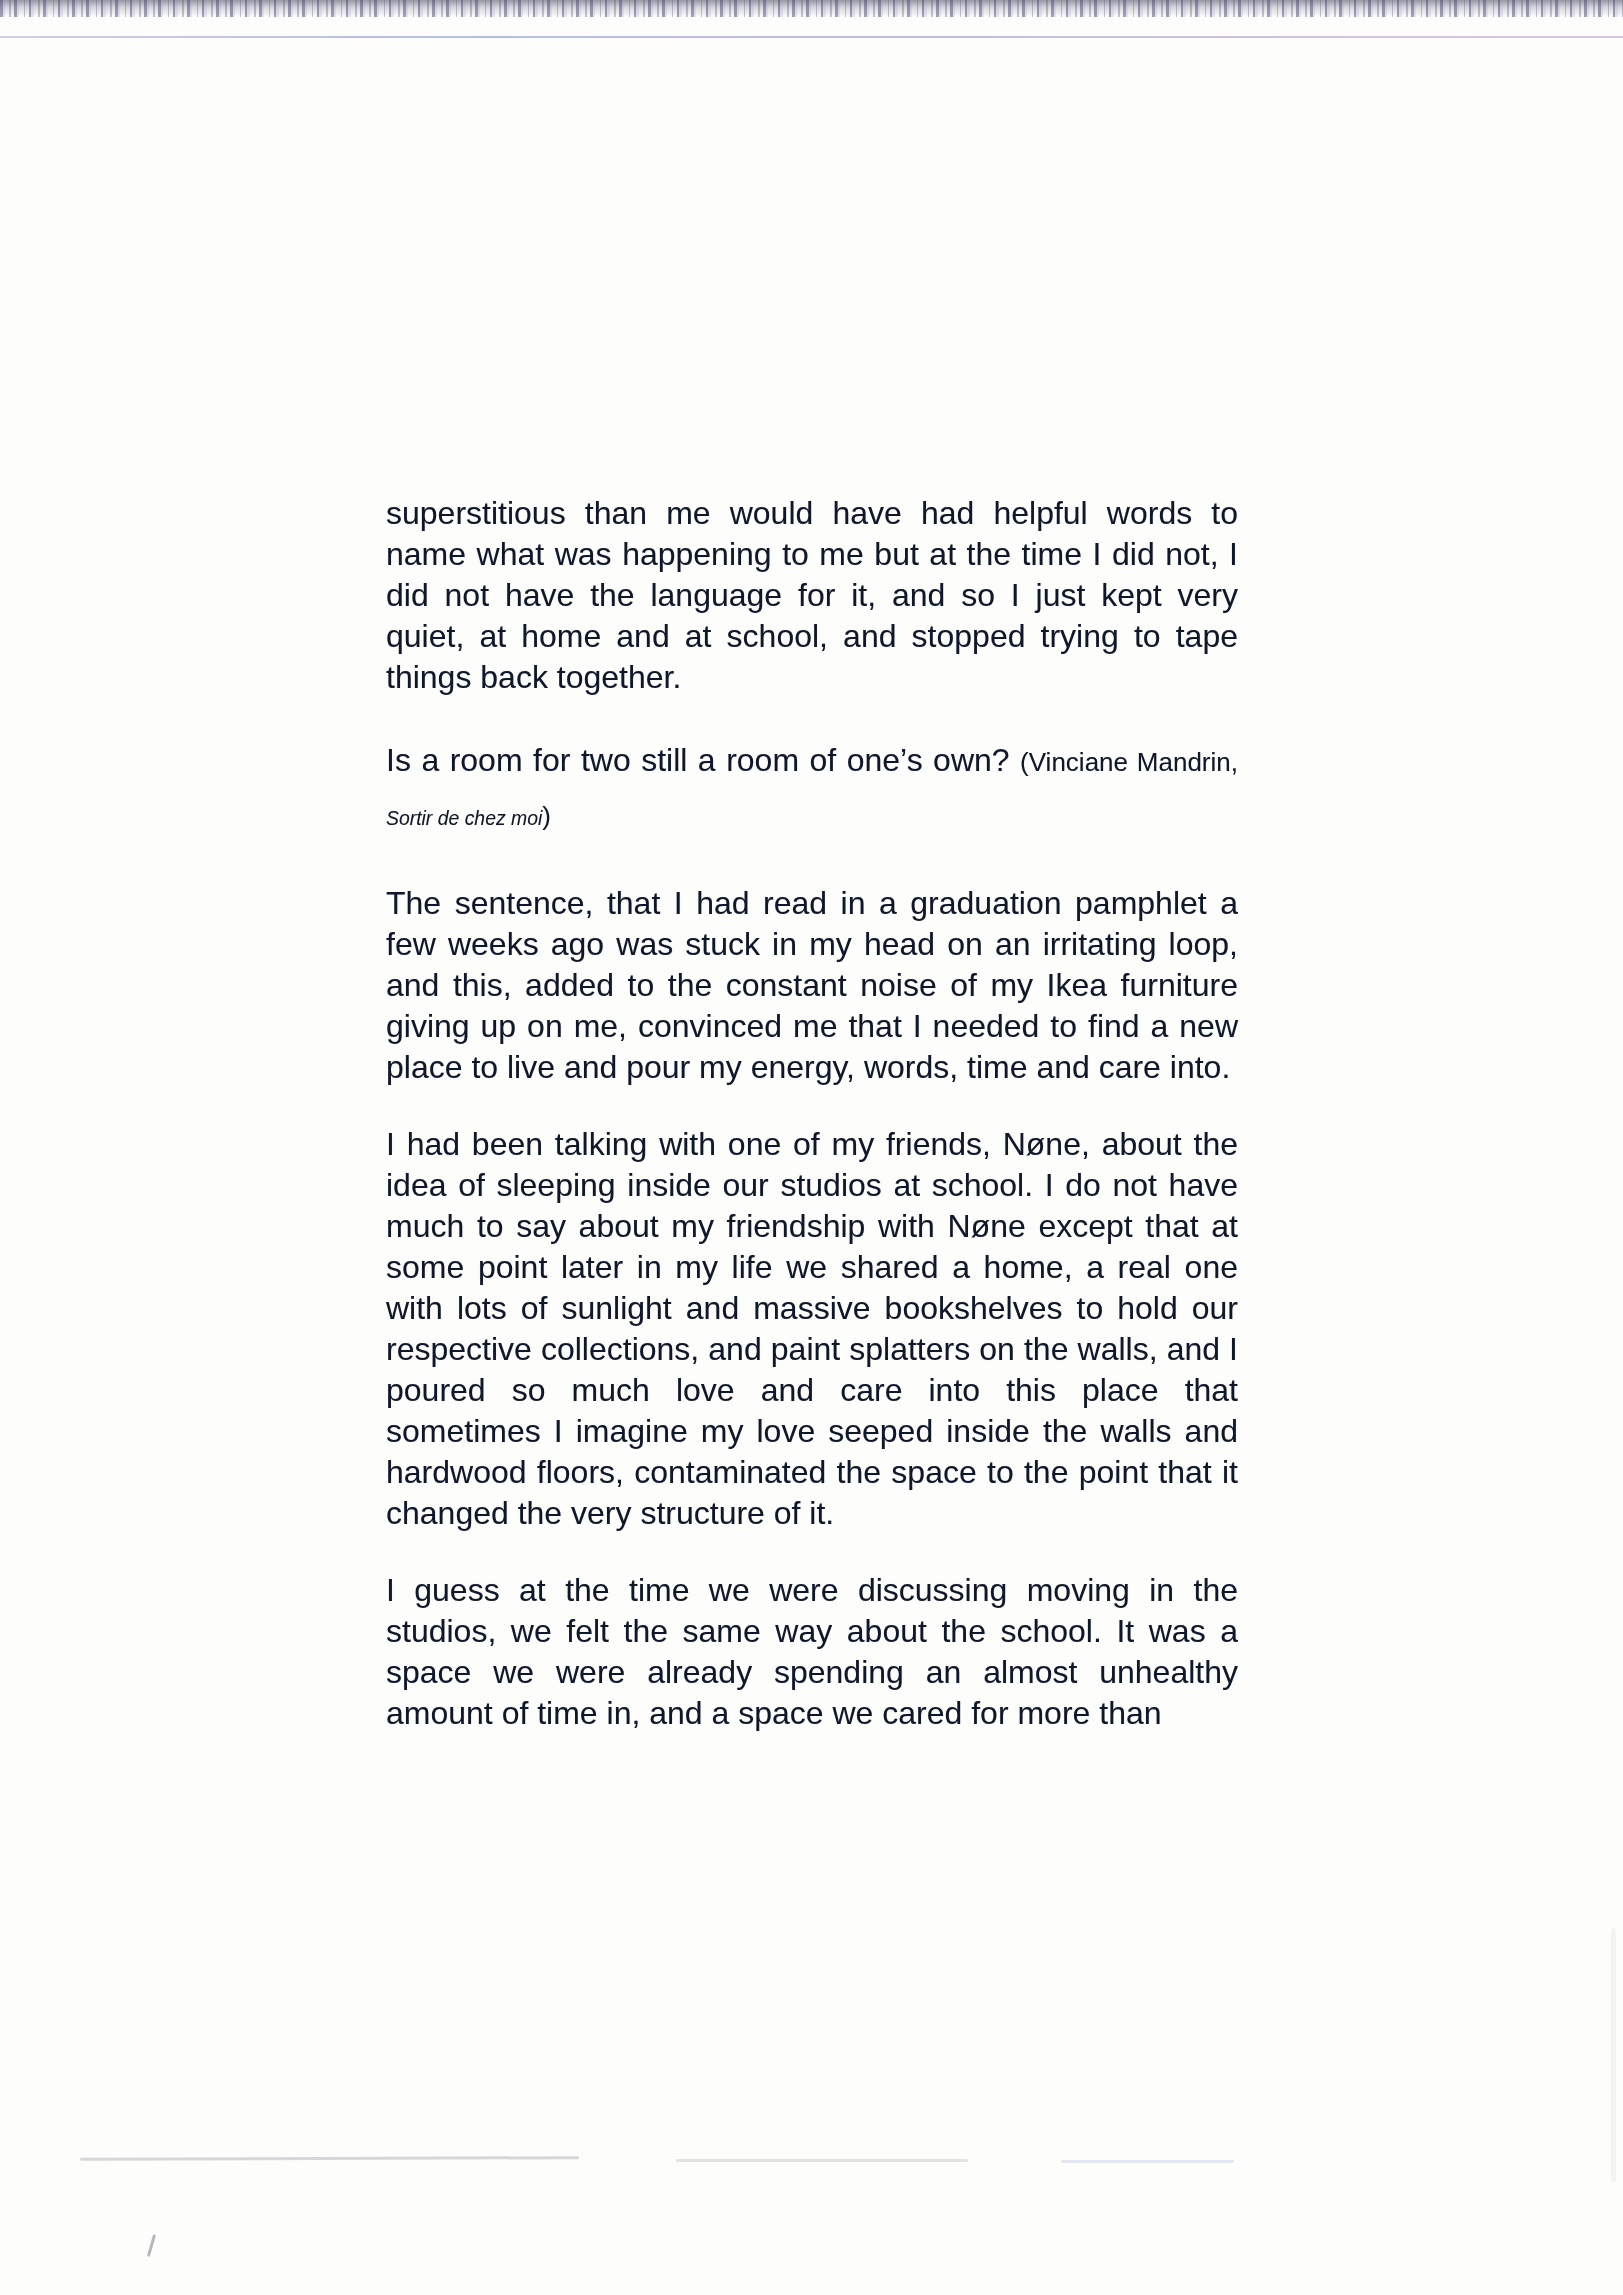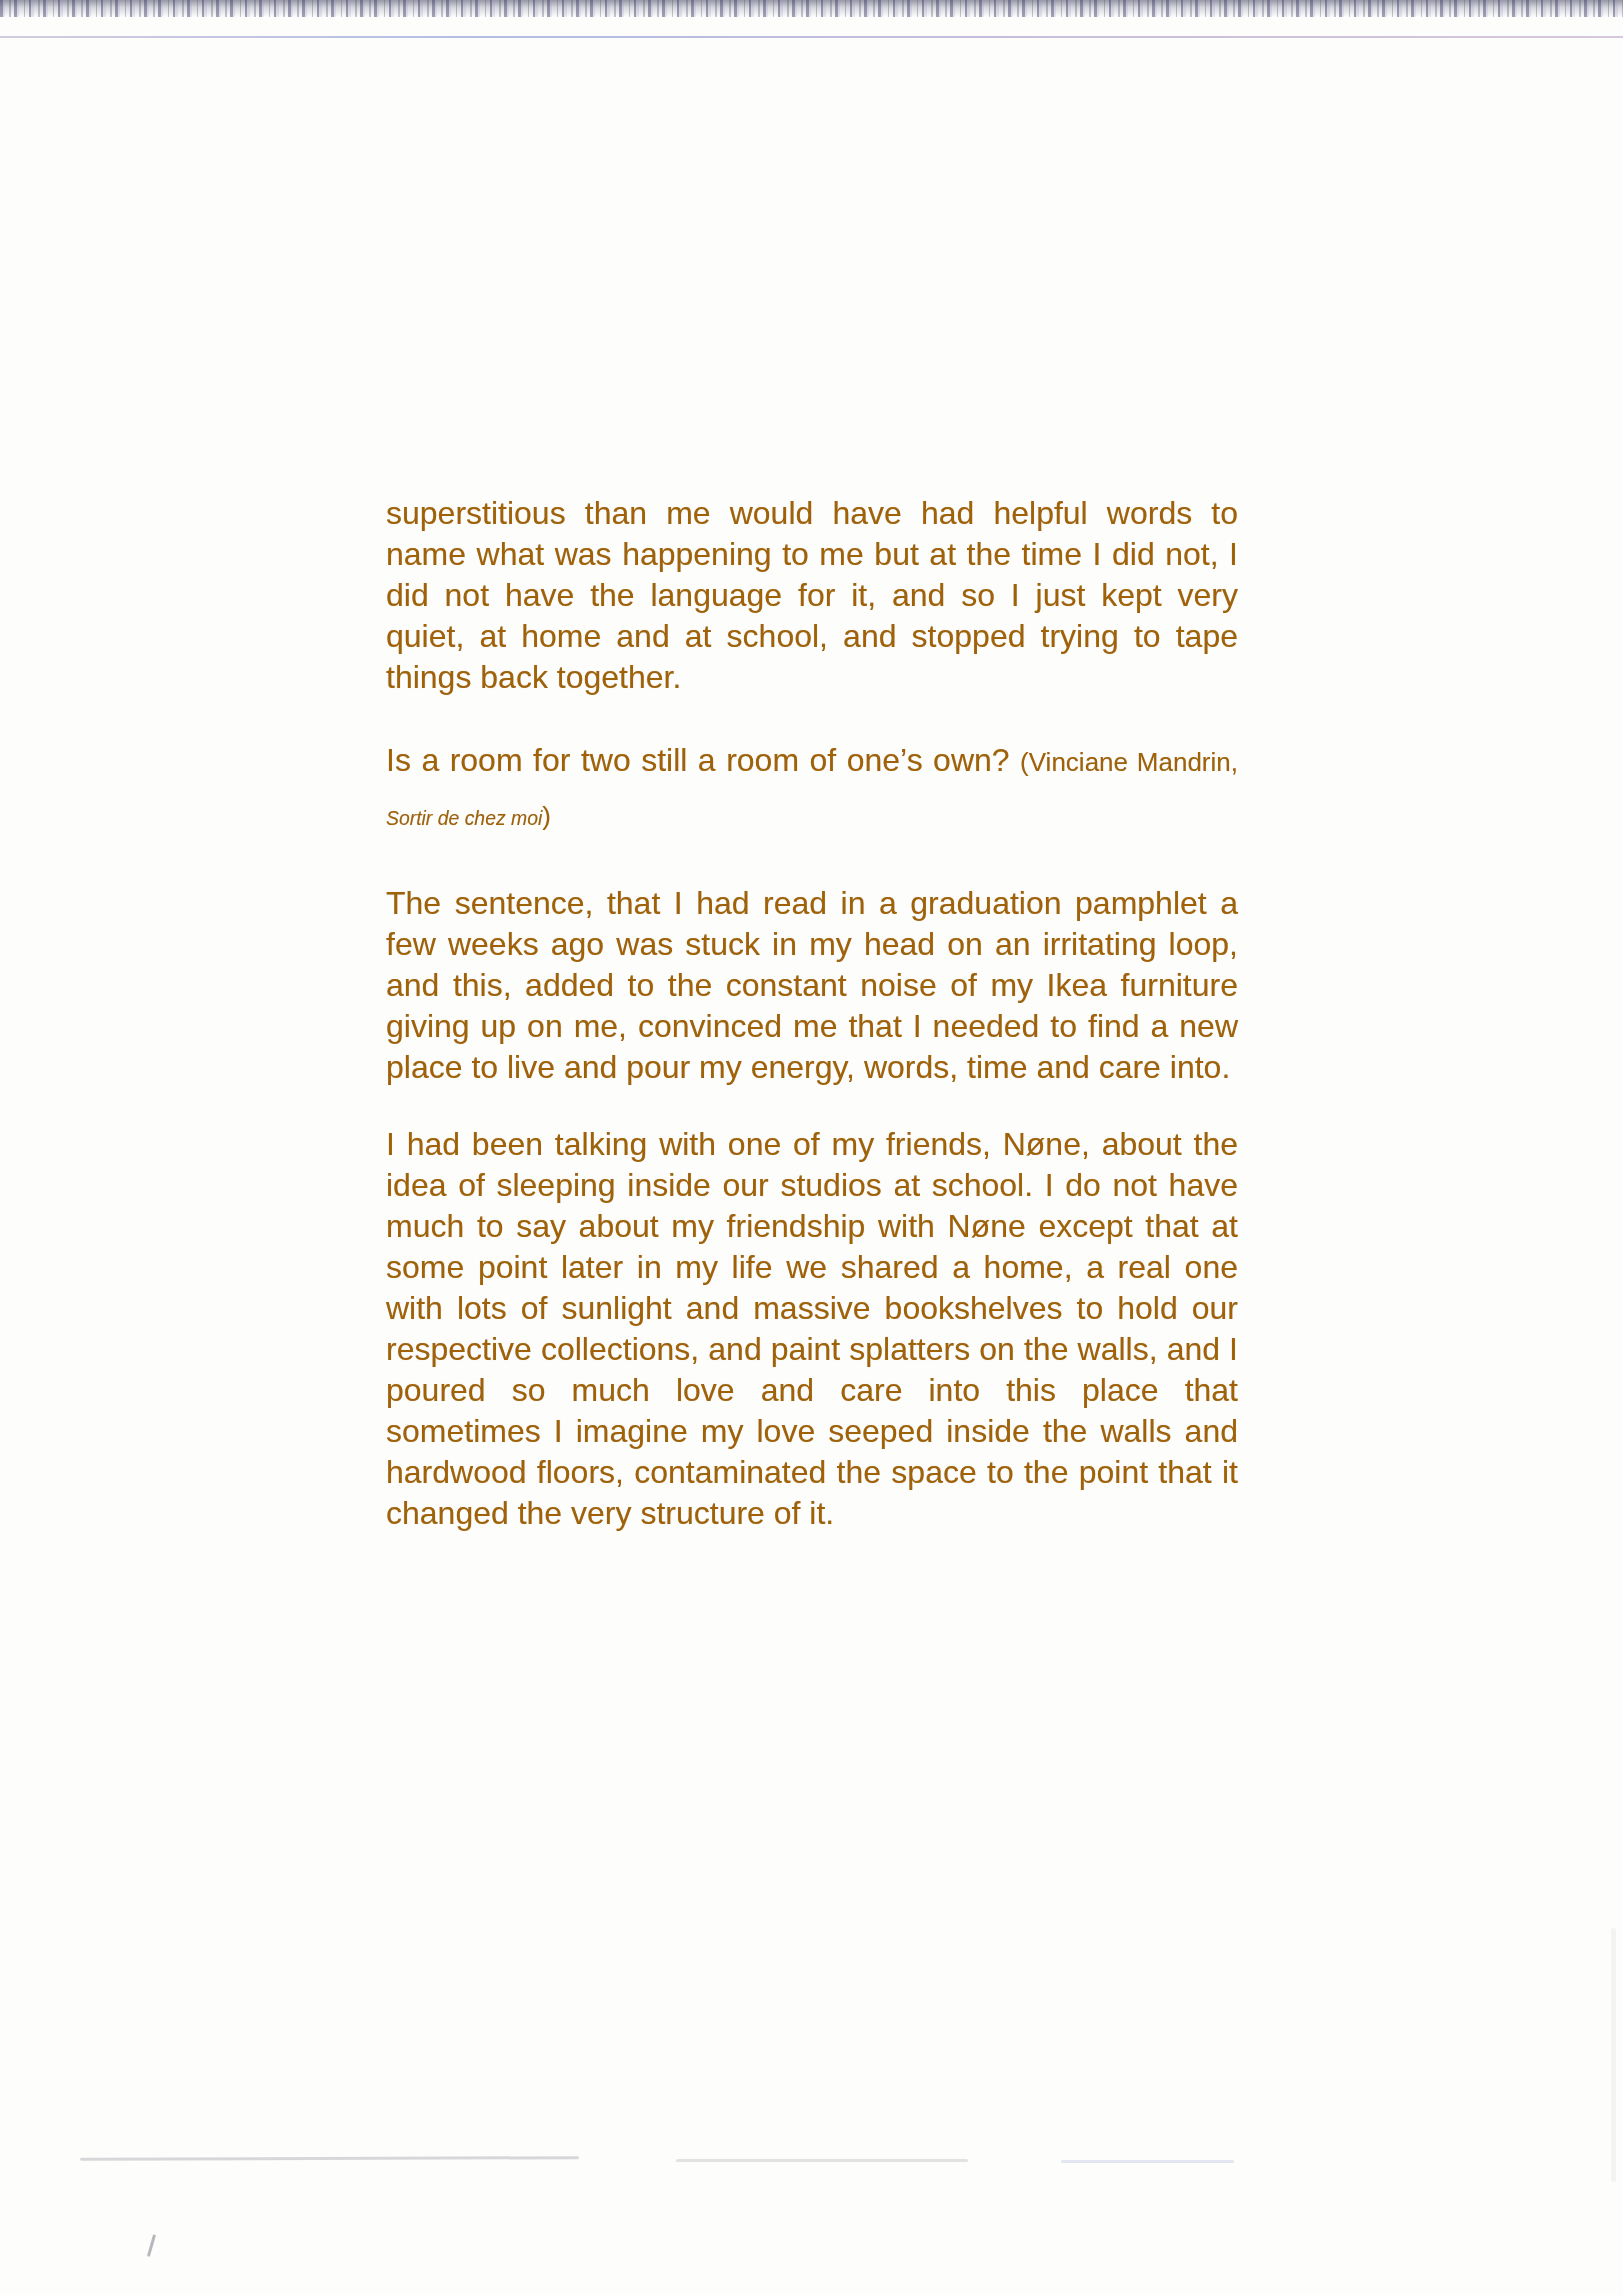--- a/index.html
+++ b/index.html
@@ -14,21 +14,21 @@
     overflow: hidden;
     font-family: "Liberation Sans", sans-serif;
   }
 
   
   .text-block {
     position: absolute;
     left: 386px;
     top: 493px;
     width: 852px;
-    color: #a16207;
+    color: #0f172a;
   }
   .text-block p {
     margin: 0 0 36px 0;
     font-size: 32px;
     line-height: 41px;
     text-align: justify;
     text-justify: inter-word;
     text-shadow: 0 0 0.8px rgba(30,30,30,0.25);
   }
   p.quote-par {
@@ -99,15 +99,16 @@
 <main class="text-block">
 
   <p>superstitious than me would have had helpful words to name what was happening to me but at the time I did not, I did not have the language for it, and so I just kept very quiet, at home and at school, and stopped trying to tape things back together.</p>
 
   <p class="quote-par"><span class="quote-main">Is a room for two still a room of one’s own? </span><span class="attr-plain">(Vinciane Mandrin, </span><span class="attr-title">Sortir de chez moi</span><span class="attr-plain">)</span></p>
 
   <p>The sentence, that I had read in a graduation pamphlet a few weeks ago was stuck in my head on an irritating loop, and this, added to the constant noise of my Ikea furniture giving up on me, convinced me that I needed to find a new place to live and pour my energy, words, time and care into.</p>
 
   <p>I had been talking with one of my friends, Nøne, about the idea of sleeping inside our studios at school. I do not have much to say about my friendship with Nøne except that at some point later in my life we shared a home, a real one with lots of sunlight and massive bookshelves to hold our respective collections, and paint splatters on the walls, and I poured so much love and care into this place that sometimes I imagine my love seeped inside the walls and hardwood floors, contaminated the space to the point that it changed the very structure of it.</p>
 
+  <p>I guess at the time we were discussing moving in the studios, we felt the same way about the school. It was a space we were already spending an almost unhealthy amount of time in, and a space we cared for more than</p>
 
 </main>
 
 
 </body></html>

